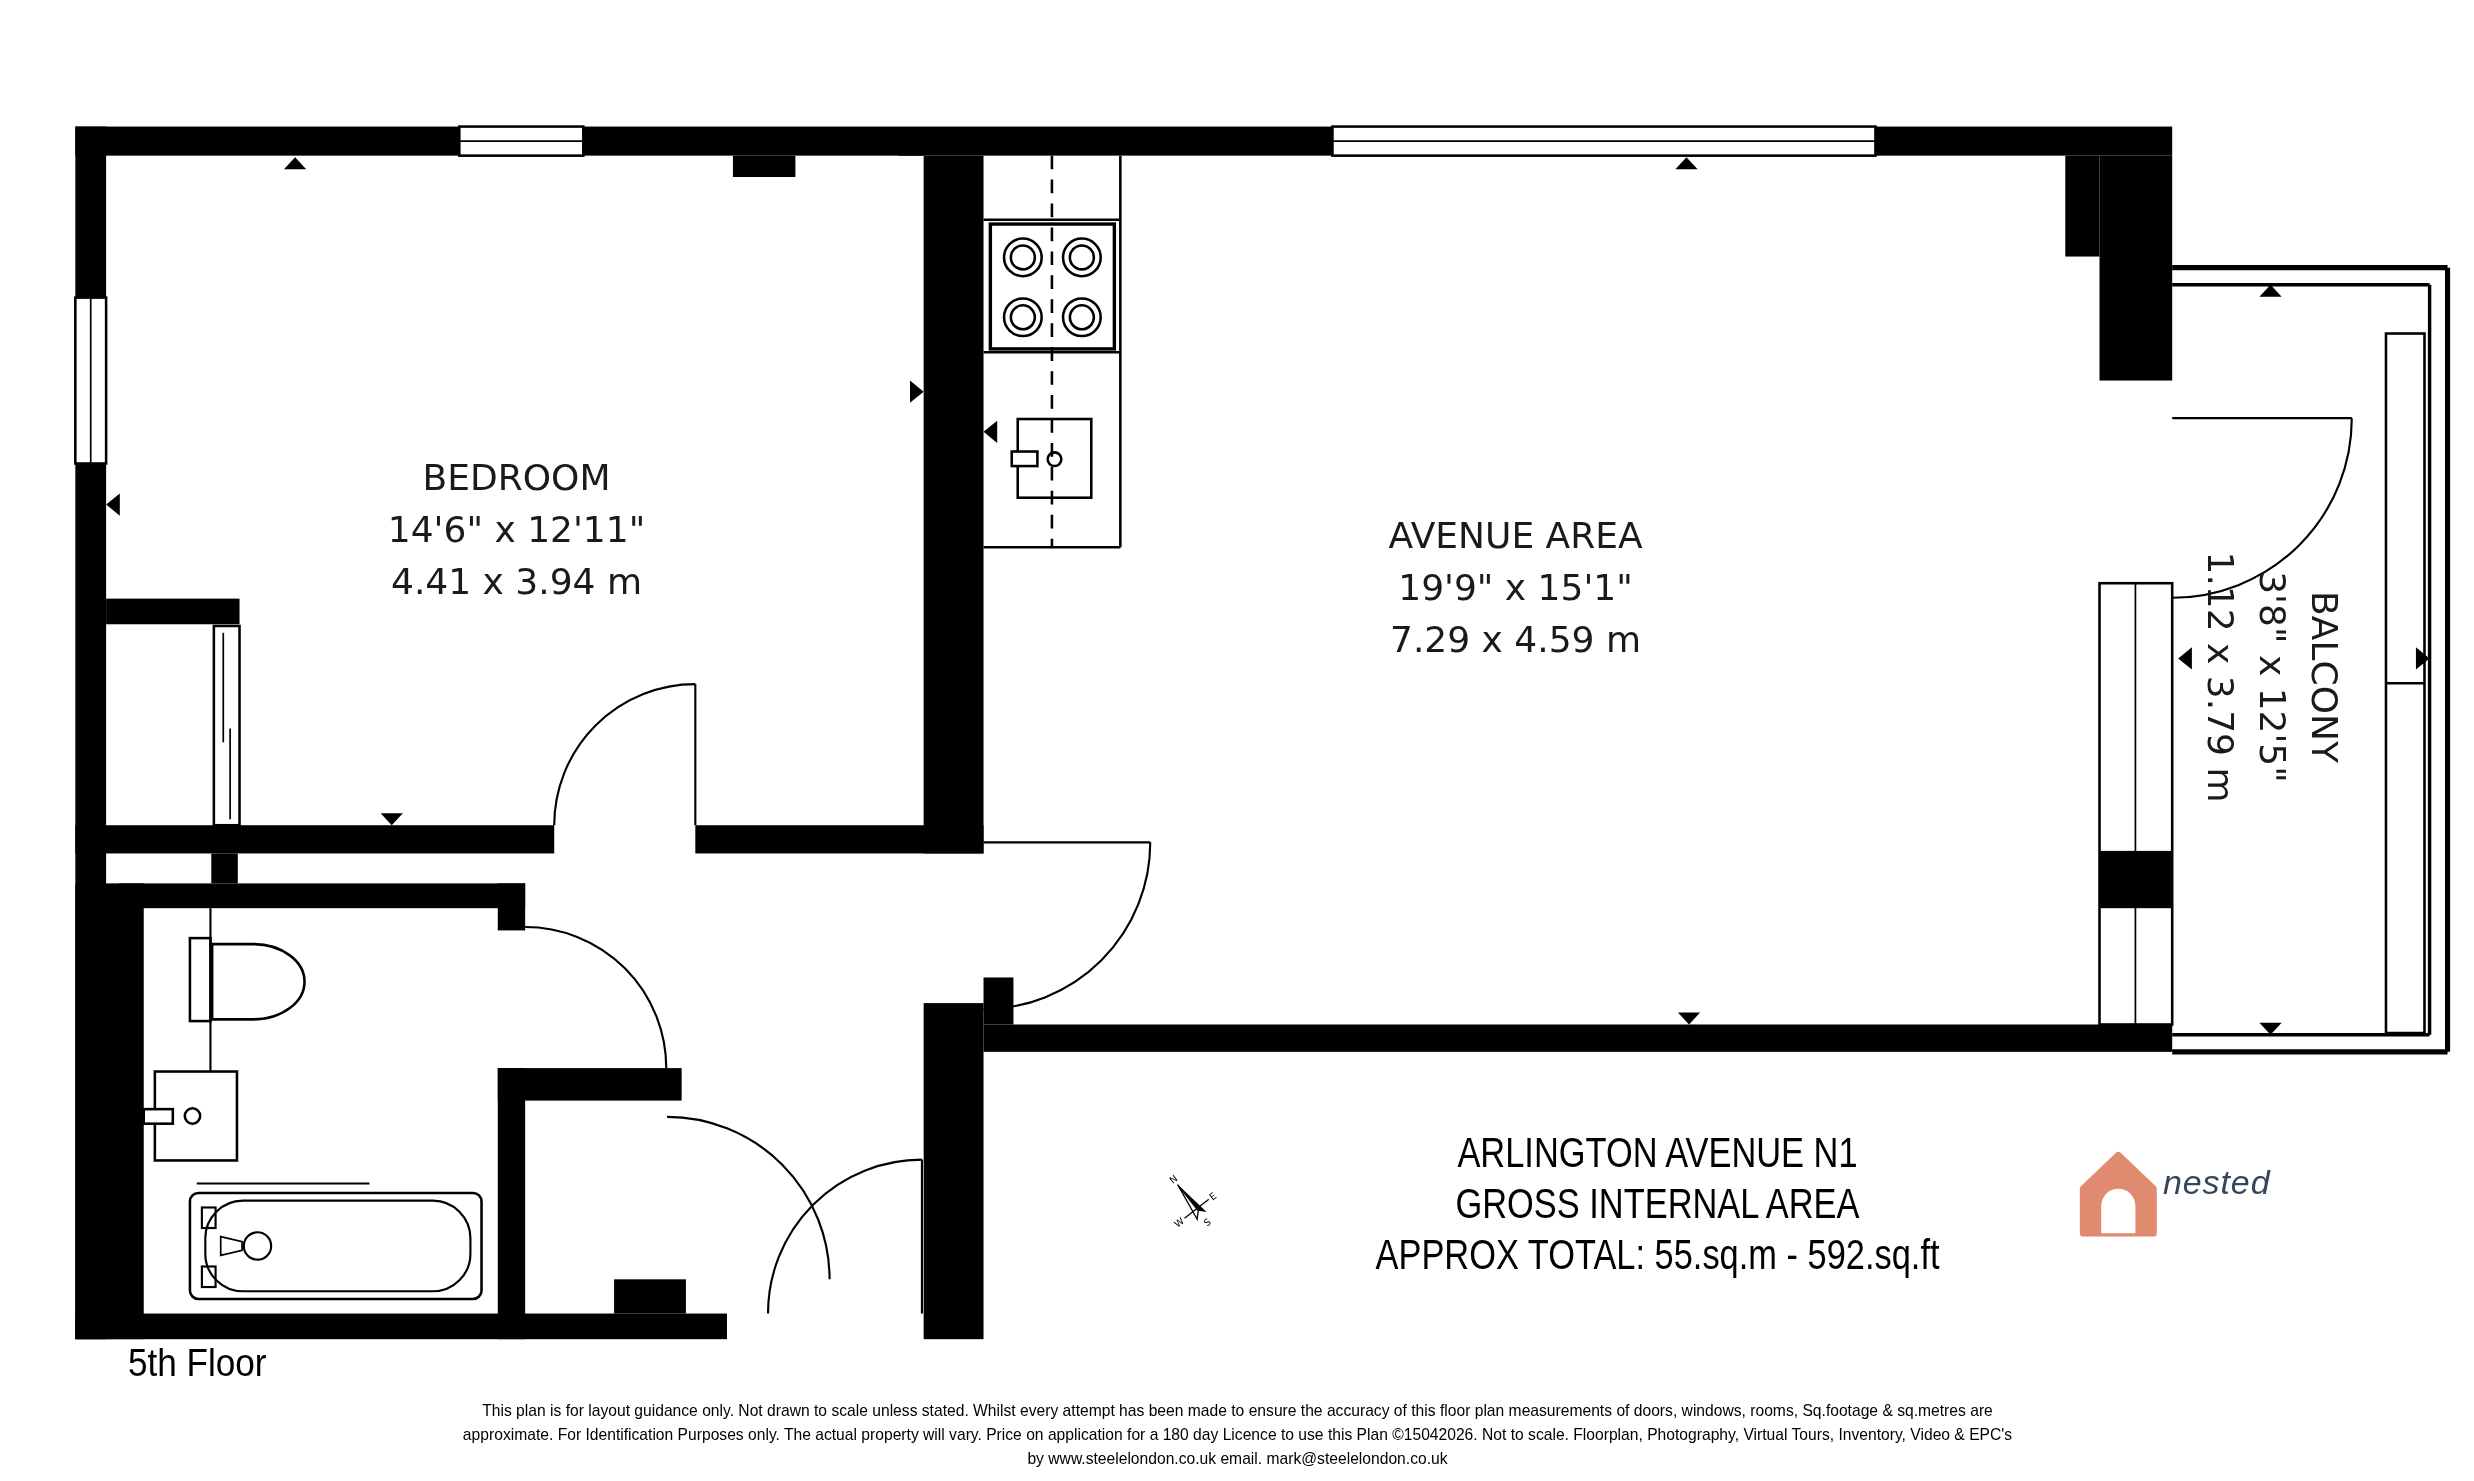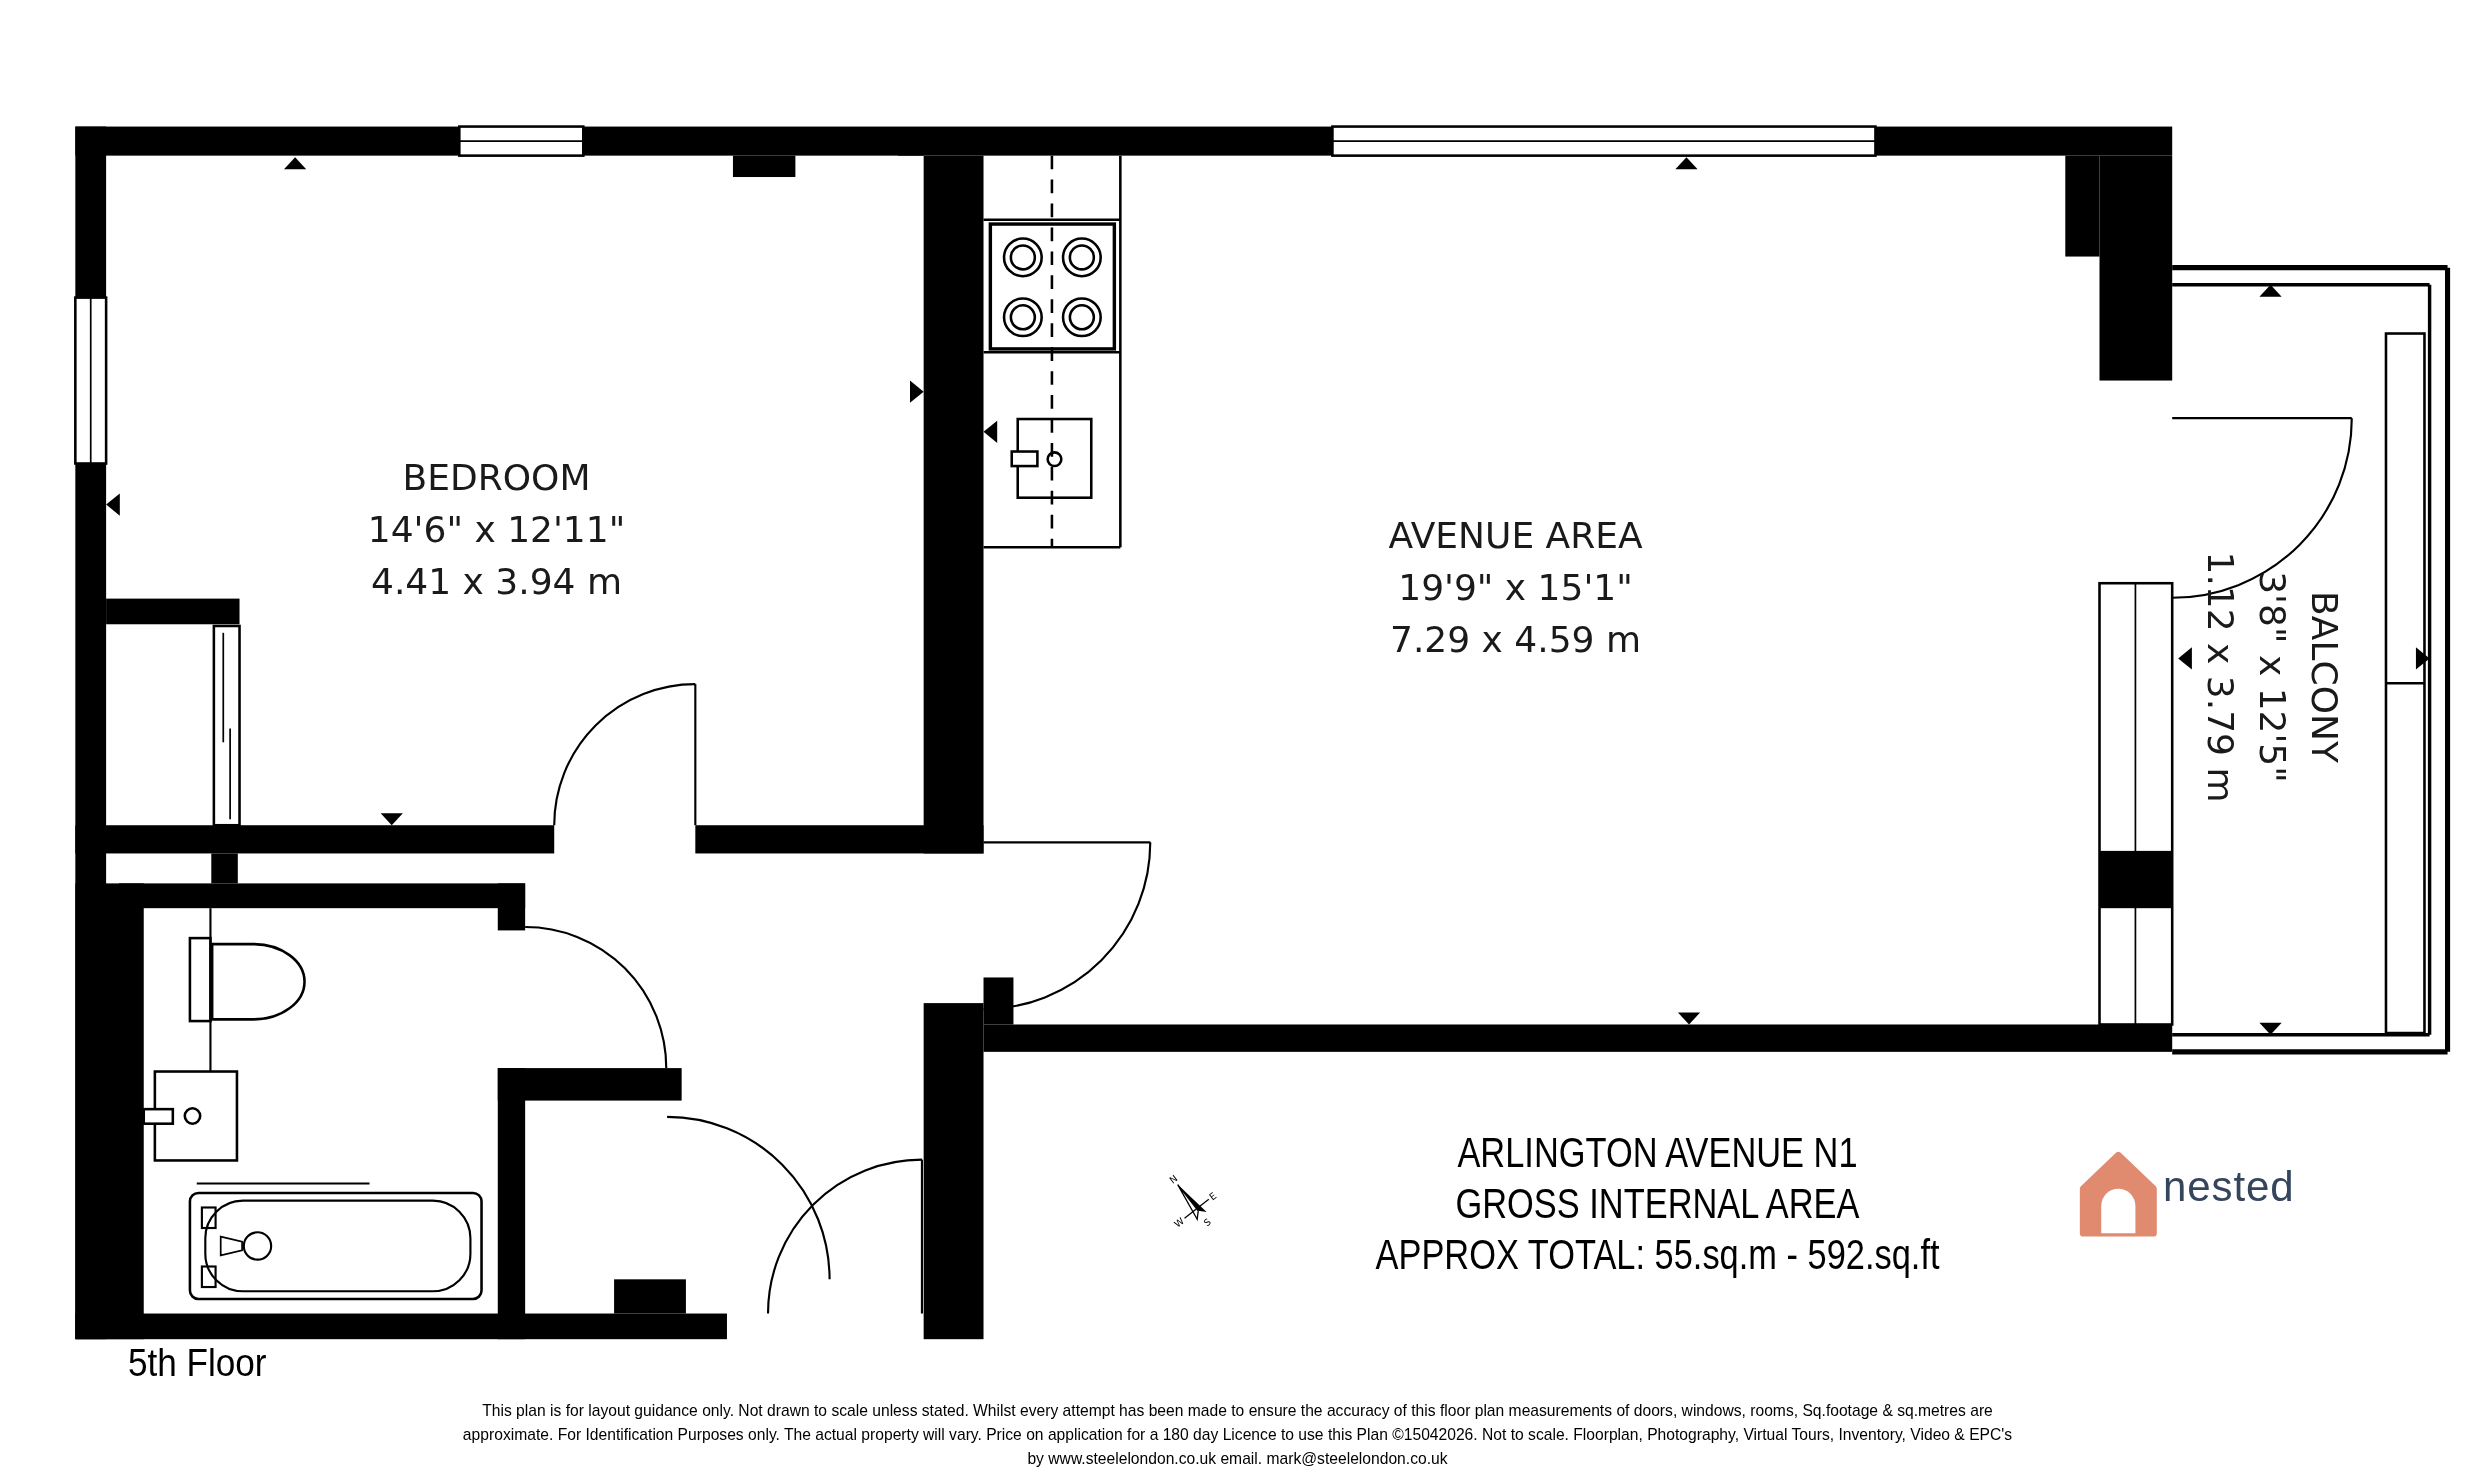--- a/index.html
+++ b/index.html
@@ -10,21 +10,21 @@
   .balcony-label{transform:rotate(90deg);}
   .summary-block{position:absolute;left:1230px;top:1127px;width:855px;text-align:center;
                  font-family:"Liberation Sans", sans-serif;font-size:43px;line-height:51px;
                  color:#000;transform:scaleX(0.80);transform-origin:50% 0;white-space:nowrap;}
   .floor-label{position:absolute;left:128px;top:1341px;font-family:"Liberation Sans", sans-serif;
                font-size:39px;color:#000;transform:scaleX(0.9);transform-origin:0 0;}
   .disclaimer{position:absolute;left:126px;top:1399px;width:2223px;text-align:center;
               font-family:"Liberation Sans", sans-serif;font-size:17px;line-height:24px;
               color:#000;transform:scaleX(0.92);transform-origin:50% 0;}
   .logo-text{position:absolute;left:2163px;top:1163px;font-family:"Liberation Sans", sans-serif;
-             font-size:42px;letter-spacing:0.9px;}
+             font-size:34px;letter-spacing:0.9px;font-style:italic;}
 </style>
 </head>
 <body>
 
 <div class="stage">
 
   <svg class="plan-svg" width="2475" height="1482" viewBox="0 0 2894 1733">
 
     <g fill="#000">
       <rect x="88" y="148" width="449" height="34"></rect>
@@ -185,21 +185,21 @@
       <text x="0" y="26" font-size="11" text-anchor="middle" fill="#000">S</text>
       <text x="-26" y="6" font-size="11" text-anchor="middle" fill="#000">W</text>
     </g>
 
     <g>
       <path d="M 2436,1390 L 2477,1351 L 2518,1390 L 2518,1442 L 2436,1442 Z" fill="#E08A70" stroke="#E08A70" stroke-width="8" stroke-linejoin="round"></path>
       <path d="M 2457,1442 L 2457,1410 A 20,20 0 0 1 2497,1410 L 2497,1442 Z" fill="#fff"></path>
     </g>
   </svg>
 
-  <div class="room-label" style="left:240px;top:452px;width:513px;">
+  <div class="room-label" style="left:260px;top:452px;width:513px;">
     <div>BEDROOM</div>
     <div>14'6" x 12'11"</div>
     <div>4.41 x 3.94 m</div>
   </div>
 
   <div class="room-label" style="left:1259px;top:510px;width:513px;">
     <div>AVENUE AREA</div>
     <div>19'9" x 15'1"</div>
     <div>7.29 x 4.59 m</div>
   </div>

